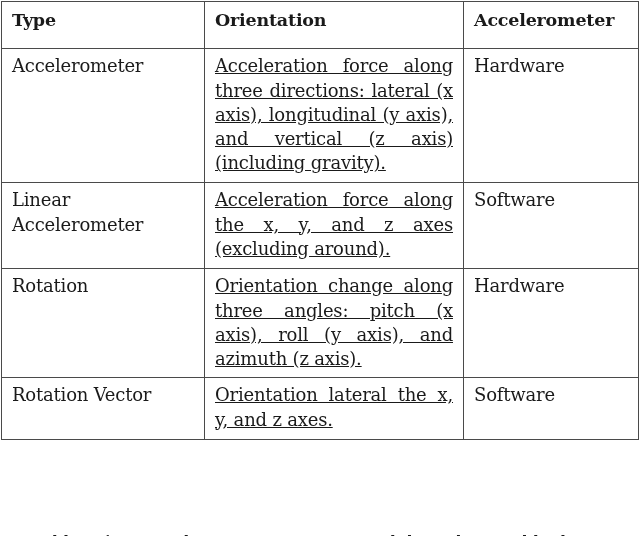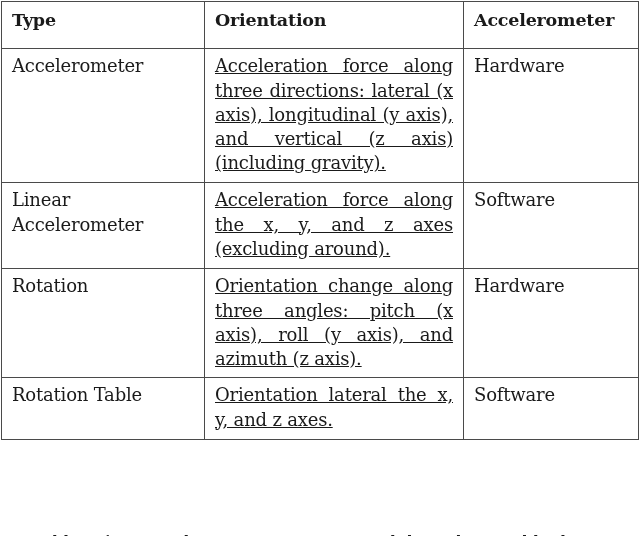--- a/index.html
+++ b/index.html
@@ -95,21 +95,21 @@
       <td>Linear Accelerometer</td>
       <td class="desc">Acceleration force along the x, y, and z axes (excluding around).</td>
       <td>Software</td>
     </tr>
     <tr class="r4">
       <td>Rotation</td>
       <td class="desc">Orientation change along three angles: pitch (x axis), roll (y axis), and azimuth (z axis).</td>
       <td>Hardware</td>
     </tr>
     <tr class="r5">
-      <td>Rotation Table</td>
+      <td>Rotation Vector</td>
       <td class="desc">Orientation lateral the x, y, and z axes.</td>
       <td>Software</td>
     </tr>
   </tbody>
 </table>
 
 <div class="caption">
   <span class="lbl">Table 2.1:</span>
   <span>Typical motion sensors on mobile and wearable devices</span>
 </div>

